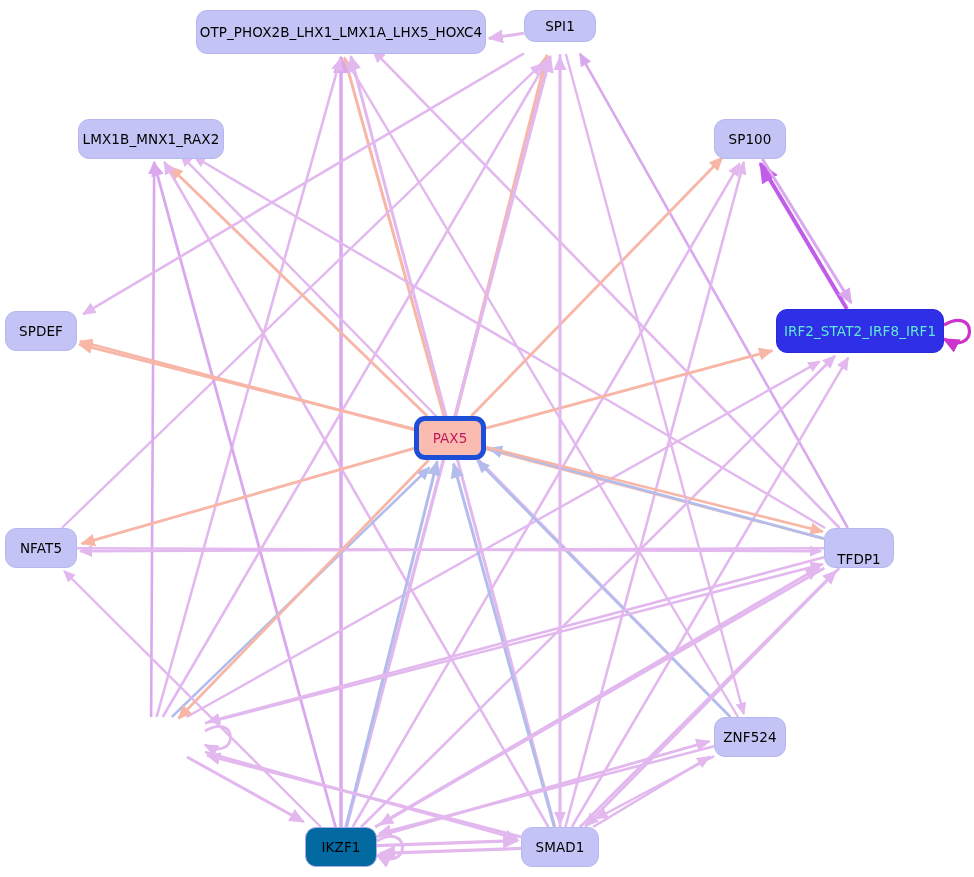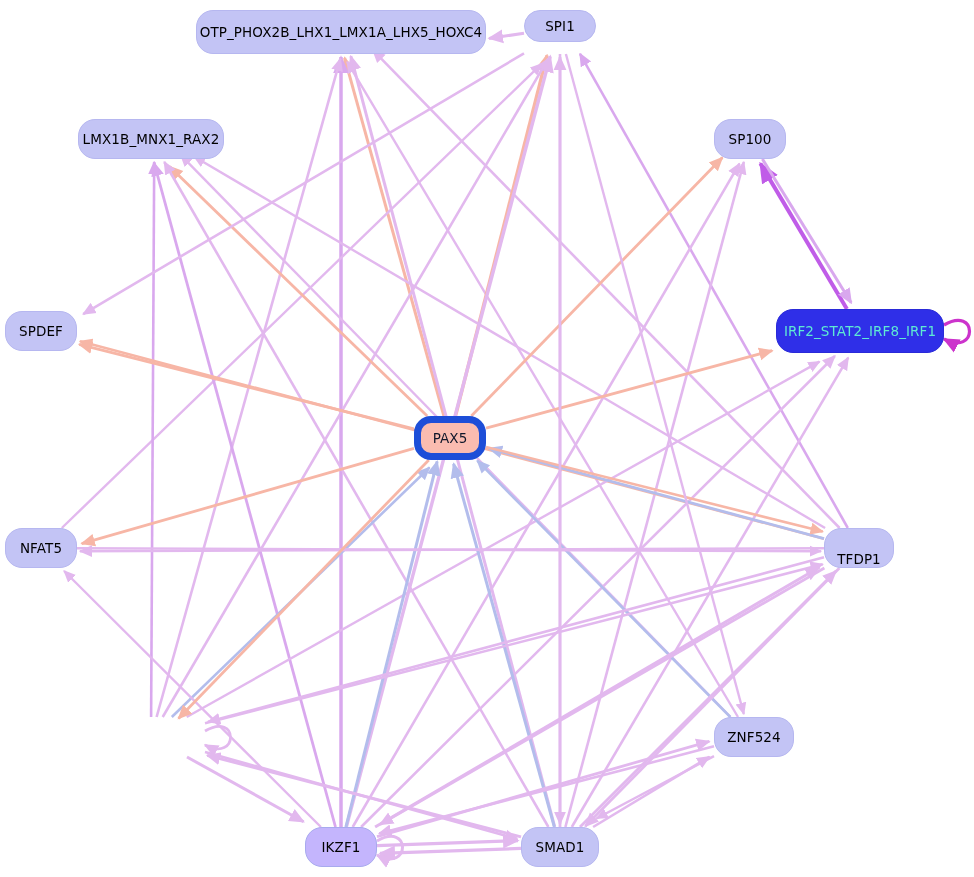--- a/index.html
+++ b/index.html
@@ -31,41 +31,41 @@
     top: 0;
     width: 974px;
     height: 877px;
   }
   .node {
     position: absolute;
     box-sizing: border-box;
     display: flex;
     align-items: center;
     justify-content: center;
-    border-radius: 17px;
+    border-radius: 11px;
     font-size: 13.5px;
     letter-spacing: 0.1px;
     white-space: nowrap;
     color: #000000;
     background: #c3c4f5;
     border: 1px solid #b6b7f0;
     user-select: none;
   }
   .node.highlight {
     background: #2f2fe8;
     border: 1px solid #2a2ad8;
     color: #5eead4;
   }
   .node.source {
     background: #fabcb0;
-    border: 7px solid #1d4ed8;
-    color: #0f172a;
+    border: 5px solid #1d4ed8;
+    color: #be185d;
   }
   .node.strong {
-    background: #c4b5fd;
+    background: #0369a1;
     border: 1px solid #a8aaee;
   }
   .node-label {
     pointer-events: none;
   }
 </style>
 </head>
 <body>
 
 <div id="graph-canvas">
@@ -174,21 +174,21 @@
       </div>
       <div class="node source" style="left: 414px; top: 416px; width: 72px; height: 44px;">
         <span class="node-label">PAX5</span>
       </div>
       <div class="node" style="left: 5px; top: 528px; width: 72px; height: 40px; justify-content: center;">
         <span class="node-label">NFAT5</span>
       </div>
       <div class="node" style="left: 824px; top: 528px; width: 70px; height: 40px; align-items: flex-end;">
         <span class="node-label">TFDP1</span>
       </div>
-      <div class="node" style="left: 714px; top: 717px; width: 80px; height: 40px;">
+      <div class="node" style="left: 714px; top: 717px; width: 72px; height: 40px;">
         <span class="node-label">ZNF524</span>
       </div>
       <div class="node strong" style="left: 305px; top: 827px; width: 72px; height: 40px;">
         <span class="node-label">IKZF1</span>
       </div>
       <div class="node" style="left: 521px; top: 827px; width: 78px; height: 40px;">
         <span class="node-label">SMAD1</span>
       </div>
     </div>
 </div>

